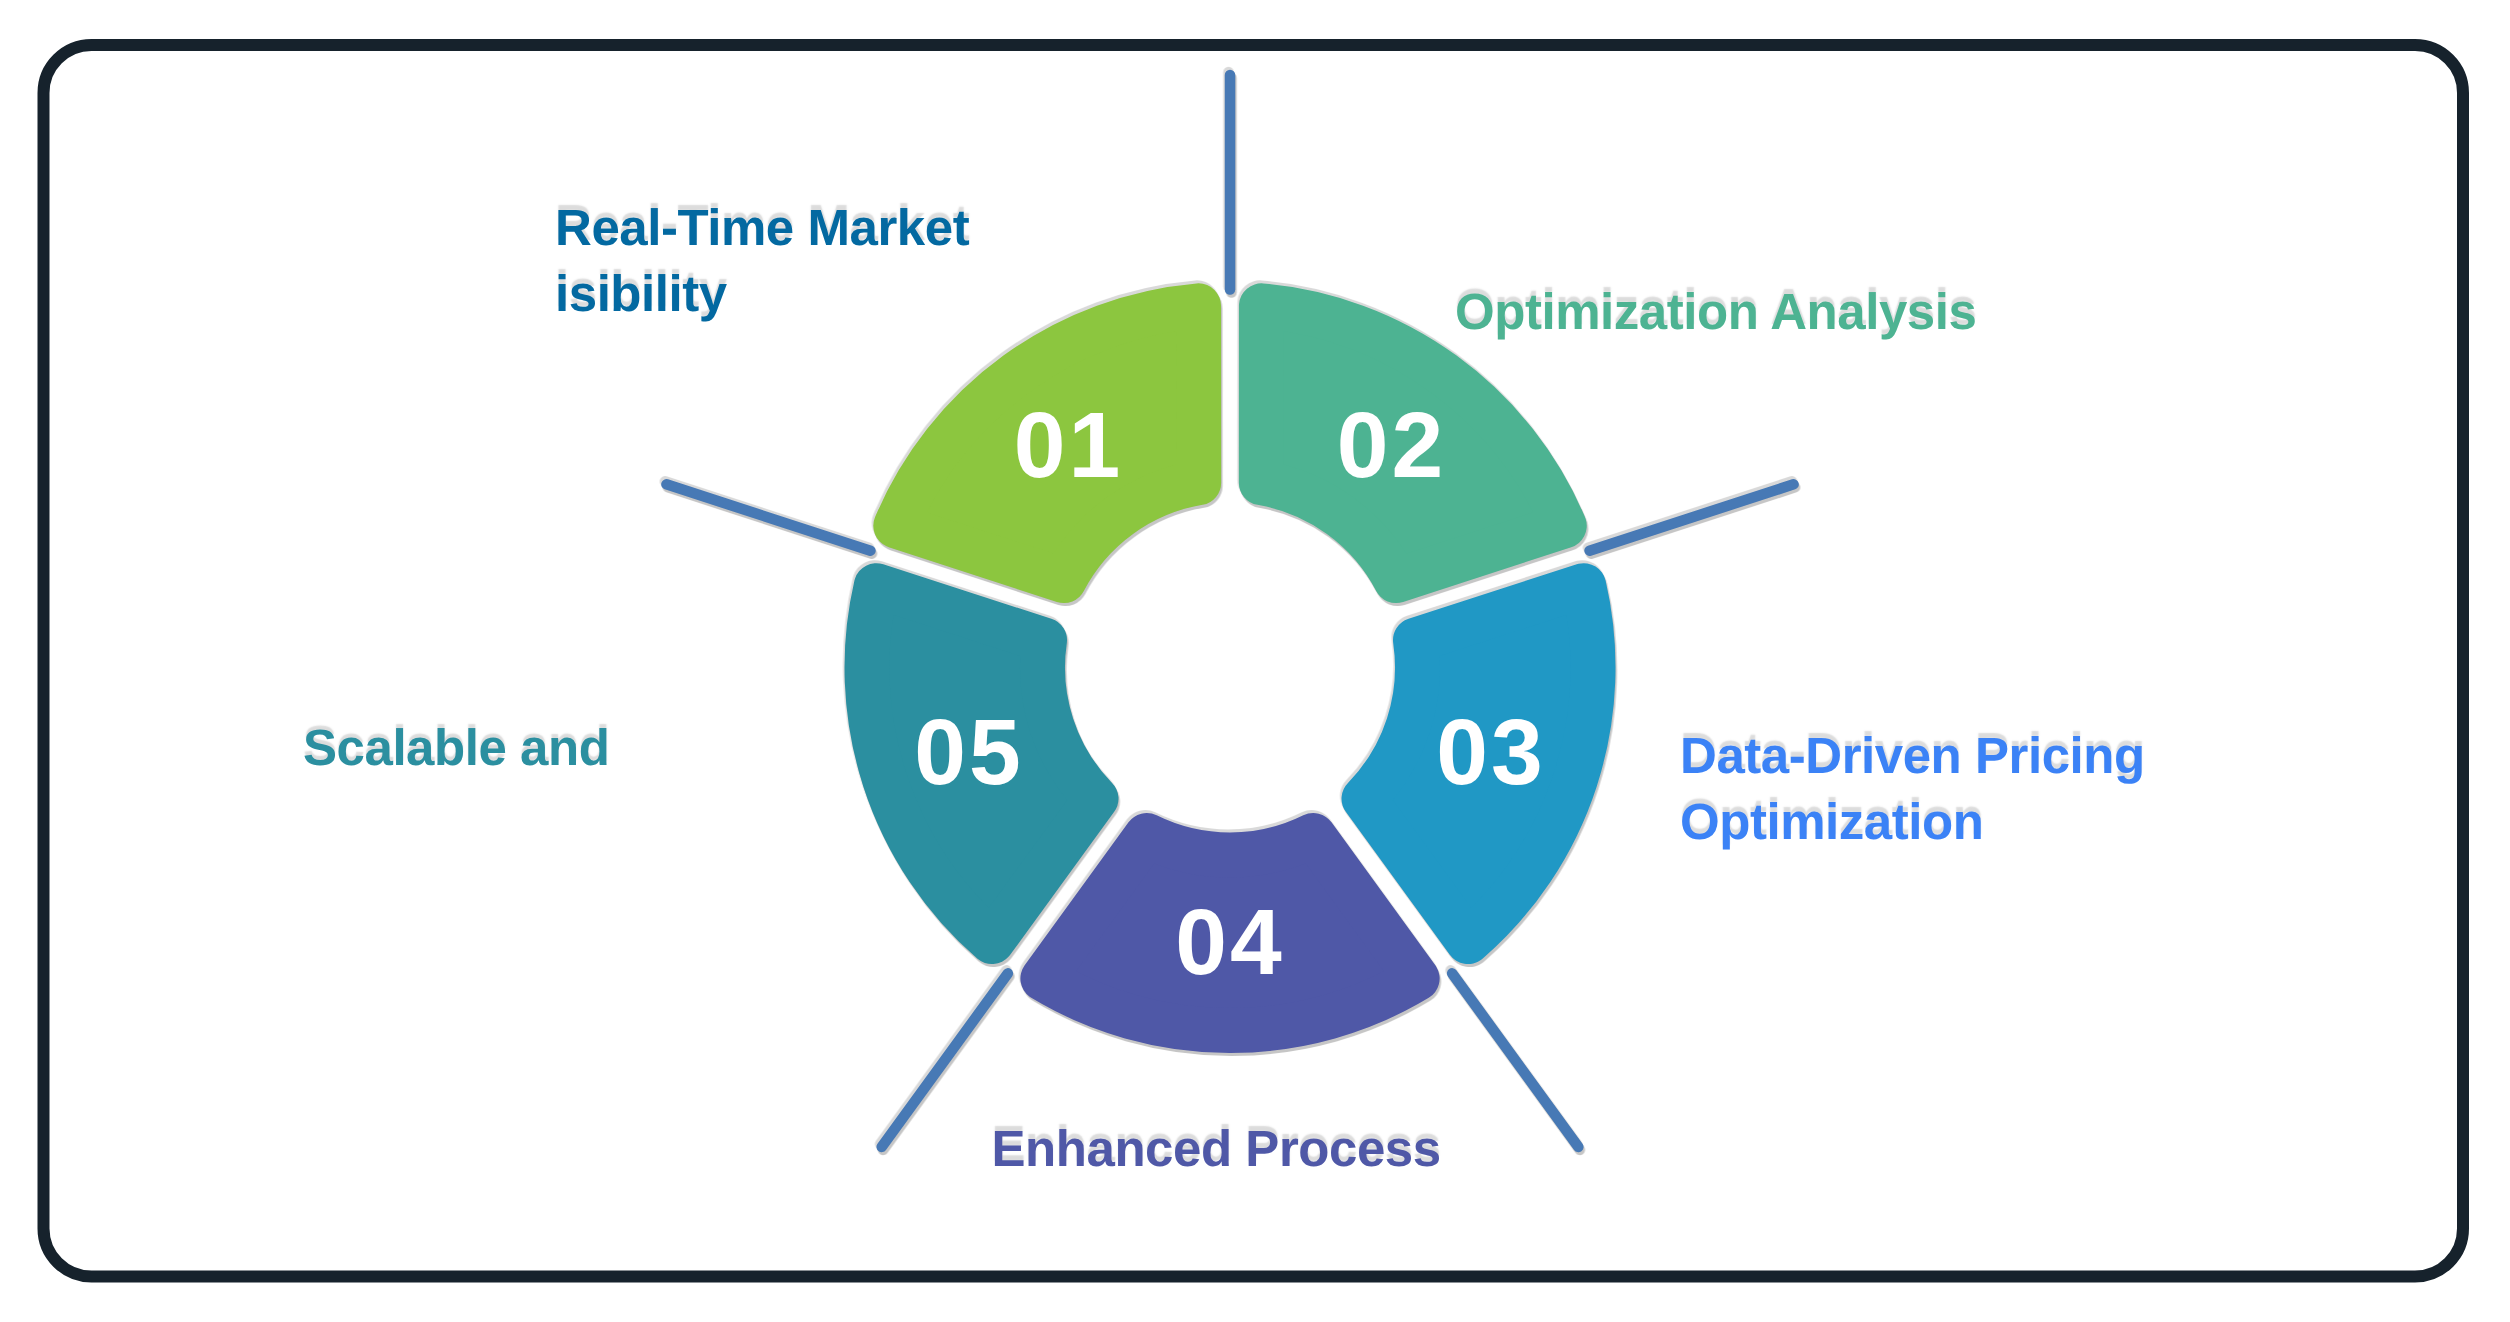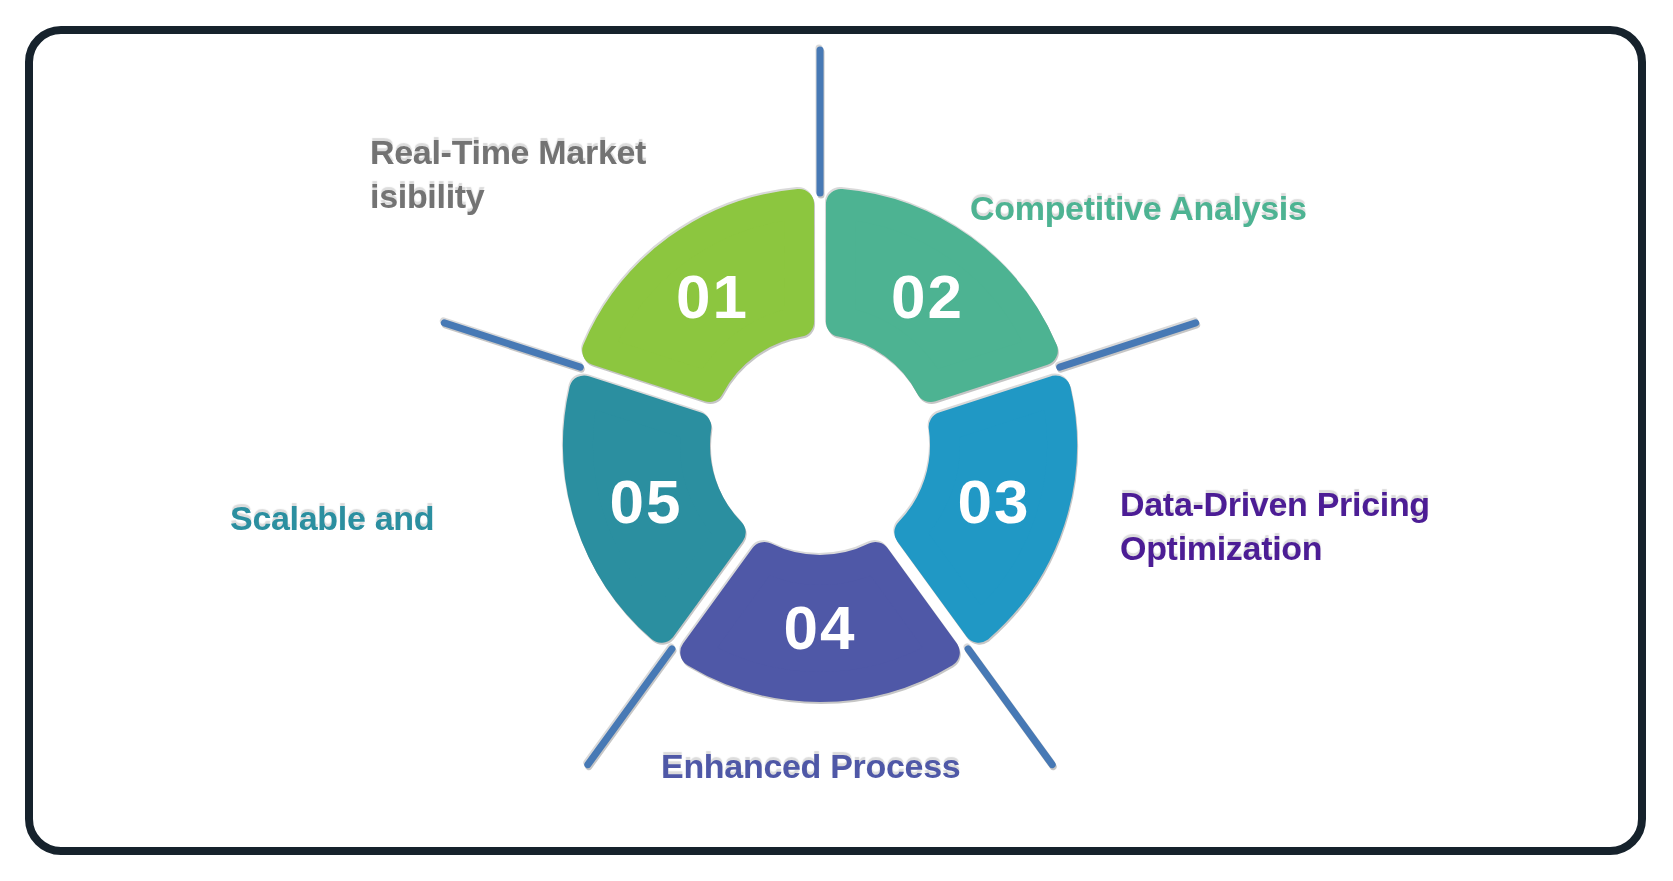--- a/index.html
+++ b/index.html
@@ -54,21 +54,21 @@
     font-weight: bold;
     line-height: 44px;
     letter-spacing: -0.3px;
     white-space: nowrap;
     text-shadow: 0 -3px 1px rgba(140,140,140,0.30);
   }
   .label-1 { left: 370px;  top: 130px; }
   .label-2 { left: 970px;  top: 142px; }
   .label-3 { left: 1120px; top: 482px; }
   .label-4 { left: 661px;  top: 744px; }
-  .label-5 { left: 202px;  top: 496px; margin-left: 28px; }
+  .label-5 { left: 202px;  top: 477px; }
 </style>
 </head>
 <body>
 
 <div class="card"></div>
 
 <svg class="diagram" width="1673" height="881" viewBox="0 0 1673 881">
   <g>
     <line class="divider" x1="820.0" y1="193.0" x2="820.0" y2="50.0" stroke="#4779b5"></line>
     <line class="divider" x1="580.3" y1="367.1" x2="444.3" y2="322.9" stroke="#4779b5"></line>
@@ -85,29 +85,29 @@
   </g>
   <g>
     <text class="segnum" x="712.4" y="317.9">01</text>
     <text class="segnum" x="927.6" y="317.9">02</text>
     <text class="segnum" x="994.0" y="522.6">03</text>
     <text class="segnum" x="820.0" y="649.0">04</text>
     <text class="segnum" x="646.0" y="522.6">05</text>
   </g>
 </svg>
 
-<div class="seg-label label-1" style="color: #737373;">
+<div class="seg-label label-1" style="color: #0369a1;">
   <span>Real-Time Market</span><br>
   <span>isibility</span>
 </div>
 <div class="seg-label label-2" style="color: rgb(77, 179, 146);">
   <br>
-  <span>Competitive Analysis</span>
+  <span>Optimization Analysis</span>
 </div>
-<div class="seg-label label-3" style="color: #4c1d95;">
+<div class="seg-label label-3" style="color: #3b82f6;">
   <span>Data-Driven Pricing</span><br>
   <span>Optimization</span>
 </div>
 <div class="seg-label label-4" style="color: rgb(79, 88, 167);">
   <span>Enhanced Process</span><br>
 </div>
 <div class="seg-label label-5" style="color: rgb(43, 143, 160);">
   <span>Scalable and</span><br>
 </div>
 

